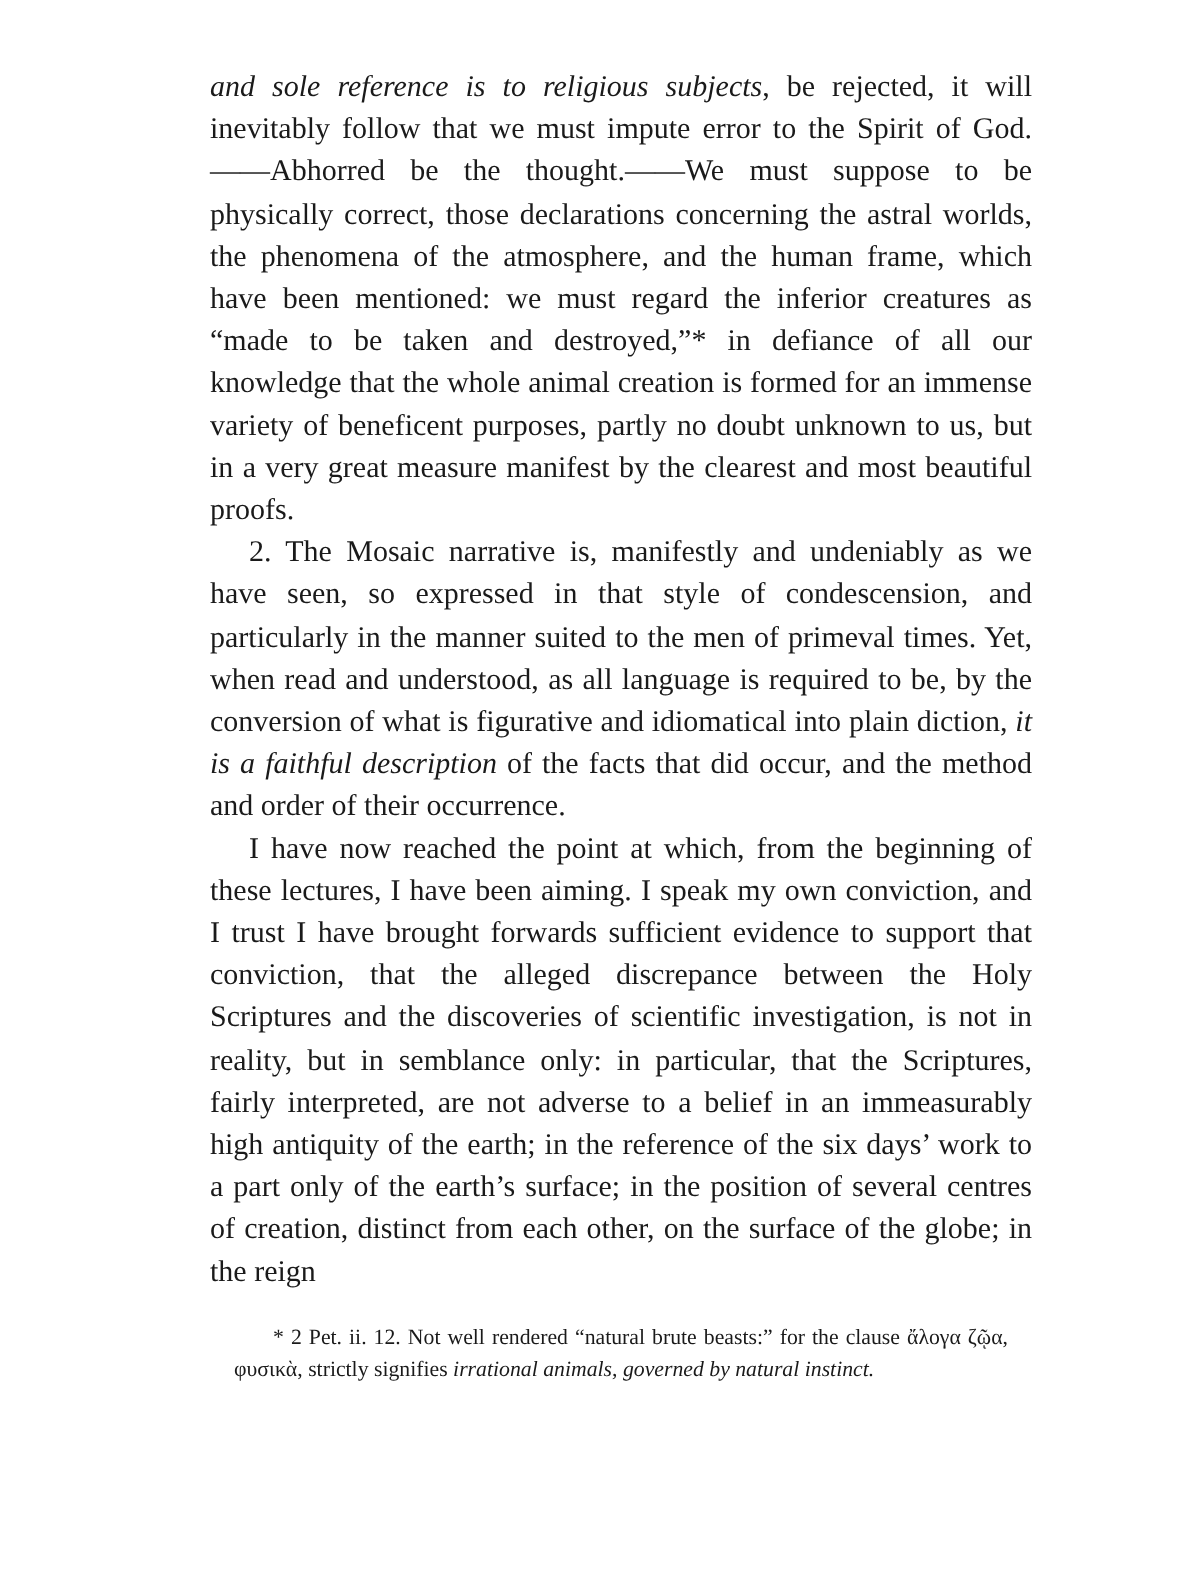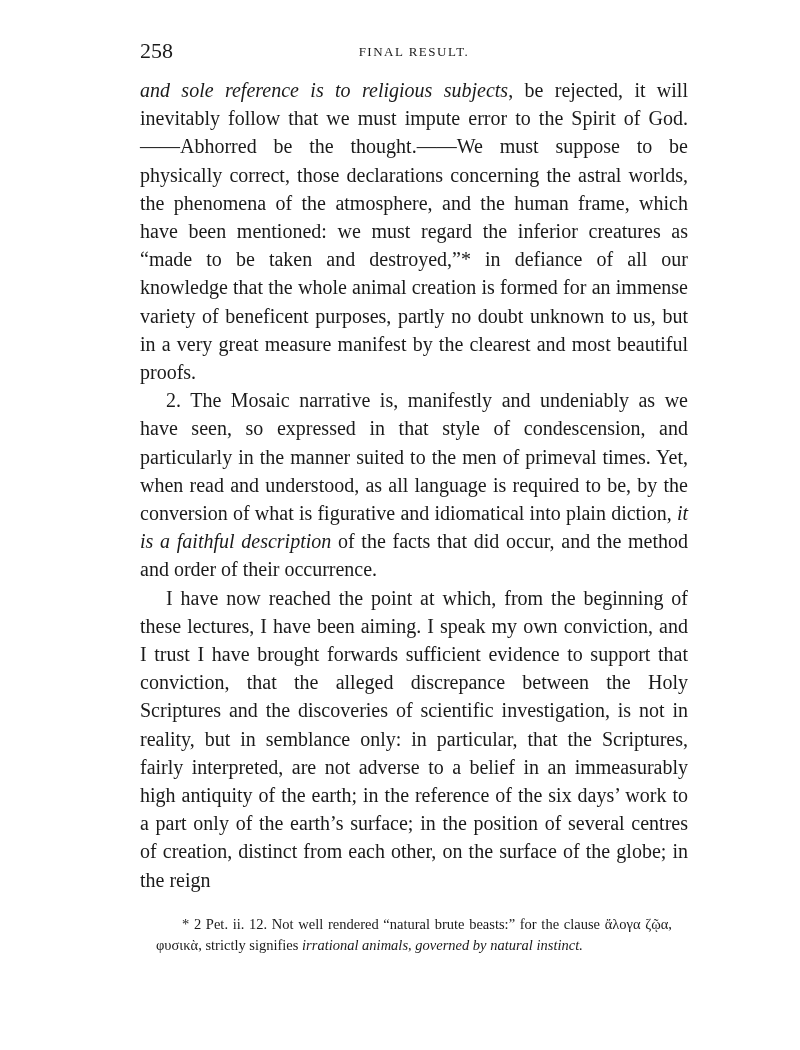--- a/index.html
+++ b/index.html
@@ -12,24 +12,20 @@
     .body-text p { margin: 0; }
     .indent { text-indent: 26px; }
     .footnote { margin-top: 20px; font-size: 14.5px; line-height: 21px; text-align: justify; }
     .footnote .fn-first { text-indent: 26px; }
     i { font-style: italic; }
   </style>
 </head>
 <body>
 
 <div class="page">
-  <div class="running-head">
-    <span class="page-number">258</span>
-    <span class="head-title">FINAL RESULT.</span>
-  </div>
 
   <div class="body-text">
     <p>
       <i>and sole reference is to religious subjects</i><span>, be rejected, it will inevitably follow that we must impute error to the Spirit of God.——Abhorred be the thought.——We must suppose to be physically correct, those declarations concerning the astral worlds, the phenomena of the atmosphere, and the human frame, which have been mentioned: we must regard the inferior creatures as “made to be taken and destroyed,”* in defiance of all our knowledge that the whole animal creation is formed for an immense variety of beneficent purposes, partly no doubt unknown to us, but in a very great measure manifest by the clearest and most beautiful proofs.</span>
     </p>
     <p class="indent">
       <span>2. The Mosaic narrative is, manifestly and undeniably as we have seen, so expressed in that style of condescension, and particularly in the manner suited to the men of primeval times. Yet, when read and understood, as all language is required to be, by the conversion of what is figurative and idiomatical into plain diction, </span><i>it is a faithful description</i><span> of the facts that did occur, and the method and order of their occurrence.</span>
     </p>
     <p class="indent">
       <span>I have now reached the point at which, from the beginning of these lectures, I have been aiming. I speak my own conviction, and I trust I have brought forwards sufficient evidence to support that conviction, that the alleged discrepance between the Holy Scriptures and the discoveries of scientific investigation, is not in reality, but in semblance only: in particular, that the Scriptures, fairly interpreted, are not adverse to a belief in an immeasurably high antiquity of the earth; in the reference of the six days’ work to a part only of the earth’s surface; in the position of several centres of creation, distinct from each other, on the surface of the globe; in the reign</span>

